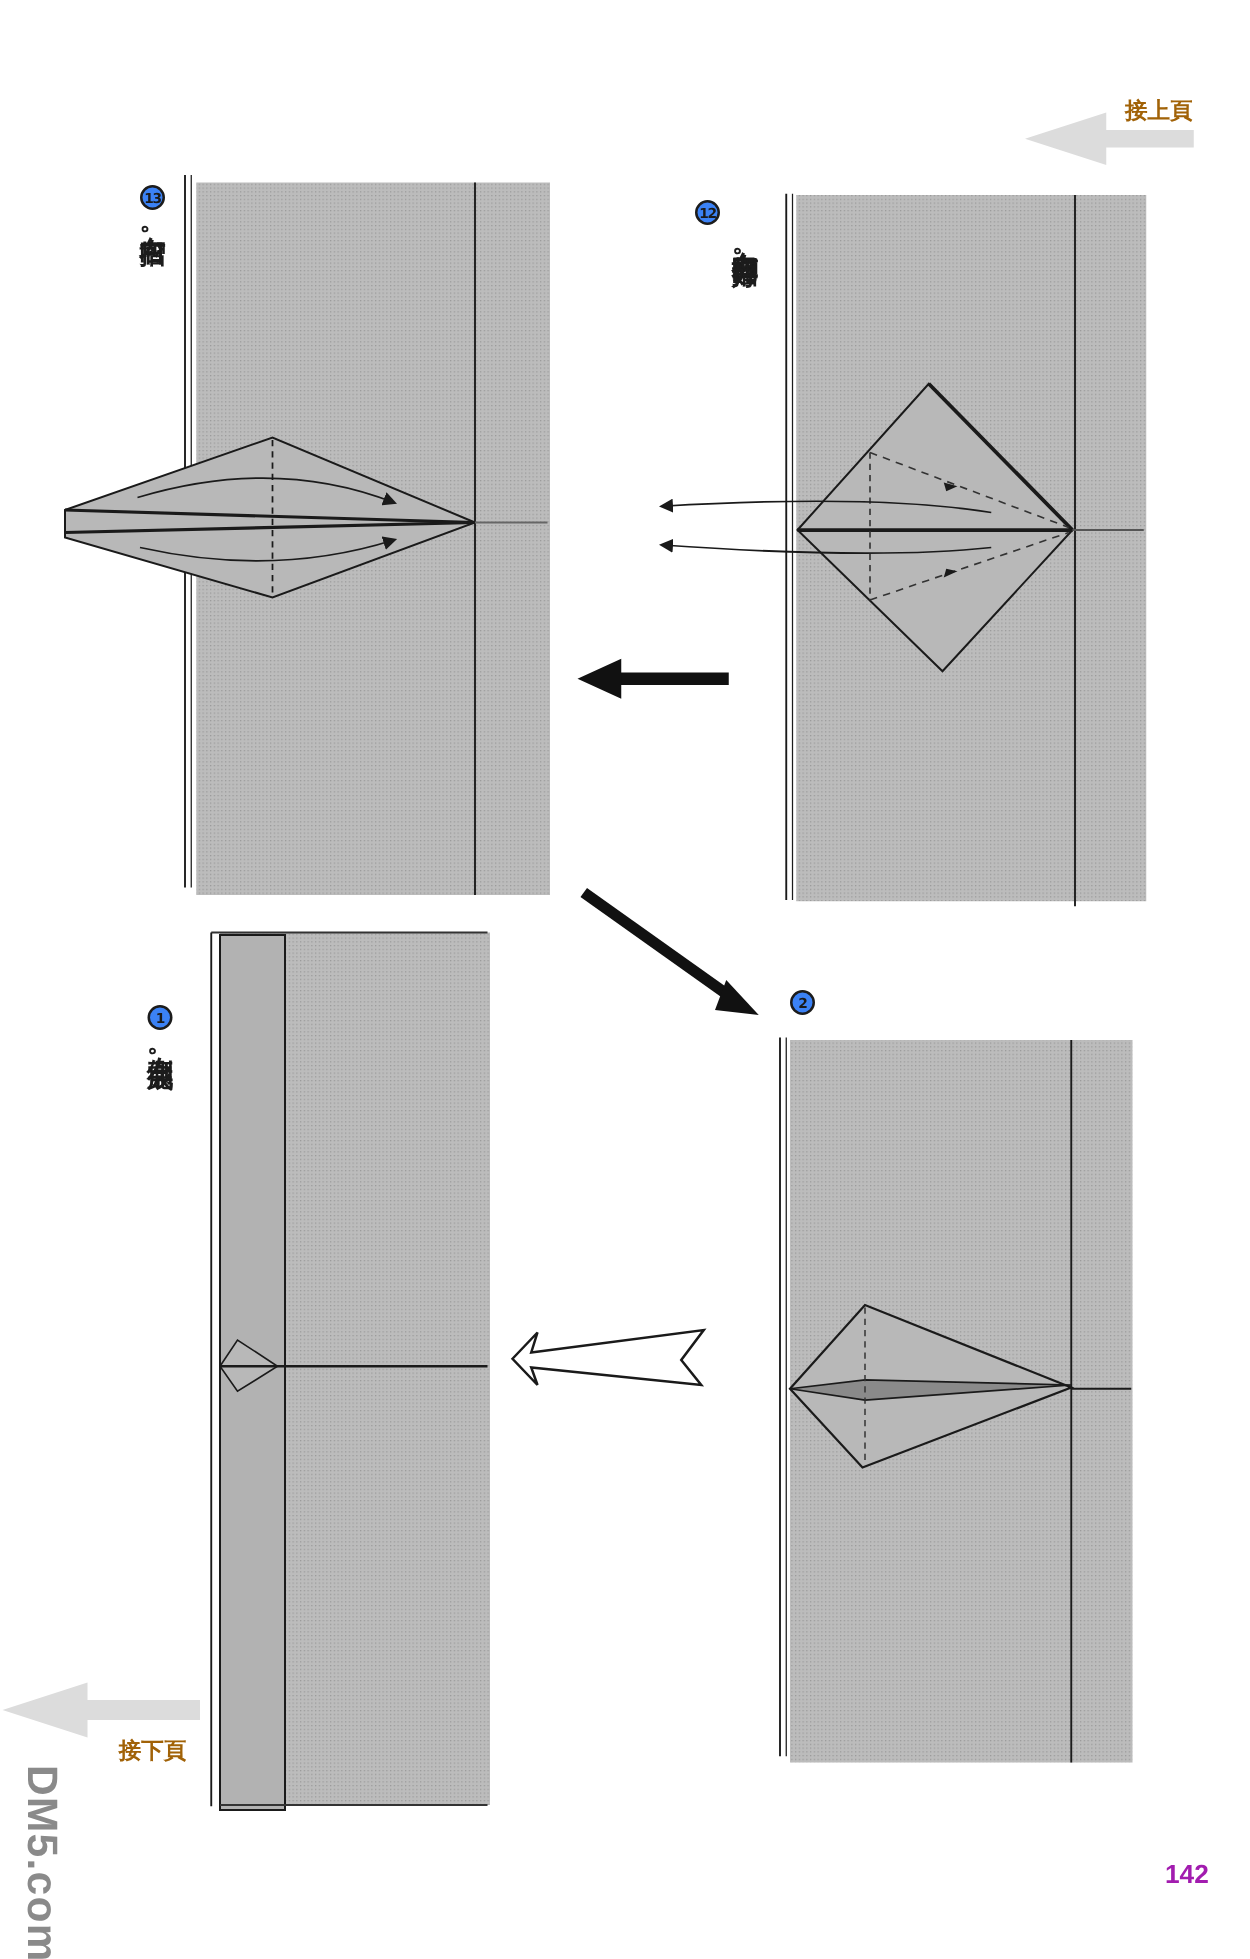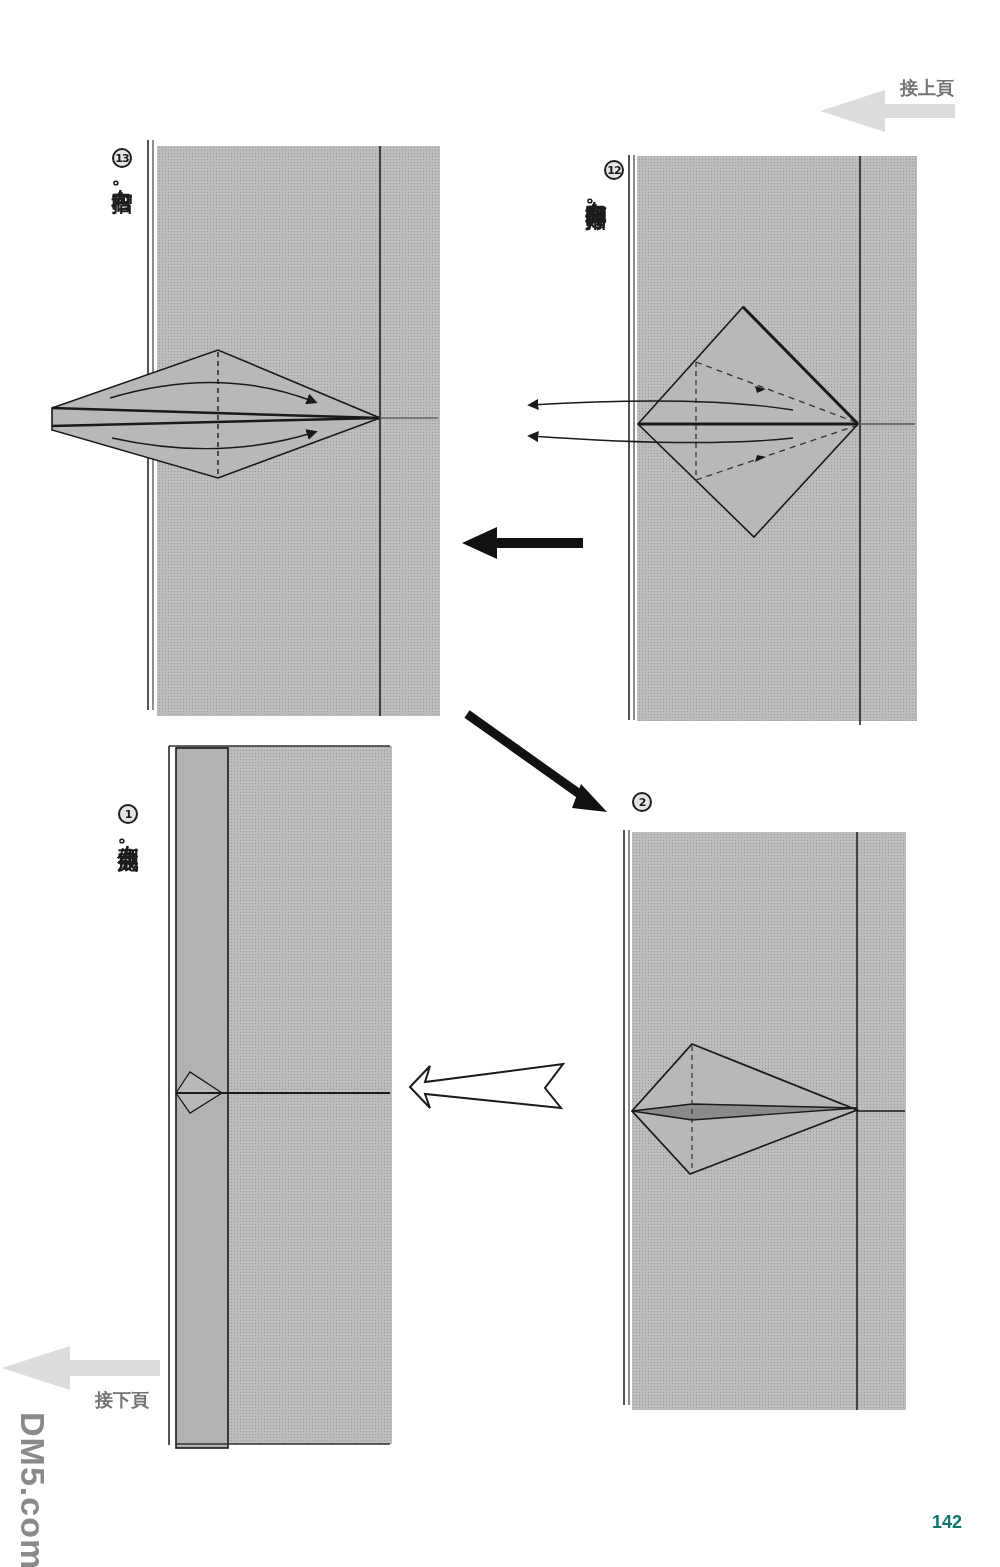--- a/index.html
+++ b/index.html
@@ -4,24 +4,24 @@
 <style>
   html, body { margin: 0; padding: 0; background: #ffffff; }
   body { width: 1000px; height: 1567px; position: relative; overflow: hidden;
          font-family: "DejaVu Sans", sans-serif; color: #1a1a1a; }
   .vlabel { position: absolute; writing-mode: vertical-rl; text-orientation: upright;
             font-size: 21px; font-weight: bold; letter-spacing: 2px; color: #1c1c1c;
             font-family: "DejaVu Sans", sans-serif; line-height: 1; }
   .stepnum { position: absolute; width: 20px; height: 20px; border: 2px solid #1c1c1c;
              border-radius: 50%; font-size: 11px; font-weight: bold; display: flex;
              align-items: center; justify-content: center; letter-spacing: -1px;
-             background: #e5e5e5; box-sizing: border-box; }
-  .navlabel { position: absolute; font-size: 18px; font-weight: bold; color: #737373; }
-  .pagenum { position: absolute; font-size: 18px; font-weight: bold; color: #0f766e;
-             font-family: "Liberation Sans", sans-serif; margin-top: 24px; }
+             background: #3b82f6; box-sizing: border-box; }
+  .navlabel { position: absolute; font-size: 18px; font-weight: bold; color: #a16207; }
+  .pagenum { position: absolute; font-size: 21px; font-weight: bold; color: #a21caf;
+             font-family: "Liberation Sans", sans-serif; }
   .wm { position: absolute; font-family: "Liberation Sans", sans-serif; font-weight: bold;
         color: #8a8a8a; transform: rotate(90deg); transform-origin: left top; font-size: 34px;
         letter-spacing: 1px; }
   svg { position: absolute; left: 0; top: 0; }
 </style>
 </head>
 <body>
 
 <svg width="1000" height="1567" viewBox="0 0 1000 1567">
   <defs>
@@ -111,21 +111,21 @@
     <polygon points="2,1368 70,1346 70,1360 160,1360 160,1376 70,1376 70,1390" fill="#dcdcdc"></polygon>
   </g>
 </svg>
 
 <div class="navlabel" style="left:900px; top:76px;">接上頁</div>
 <div class="navlabel" style="left:95px; top:1388px;">接下頁</div>
 
 <div class="stepnum" style="left:112px; top:148px;">13</div>
 <div class="vlabel" style="left:111px; top:172px;">向右摺。</div>
 
-<div class="stepnum" style="left:604px; top:160px;">12</div>
+<div class="stepnum" style="left:556px; top:160px;">12</div>
 <div class="vlabel" style="left:585px; top:184px;">向左打開摺好。</div>
 
 <div class="stepnum" style="left:632px; top:792px;">2</div>
 
 <div class="stepnum" style="left:118px; top:804px;">1</div>
 <div class="vlabel" style="left:117px; top:828px;">左側完成。</div>
 
 <div class="pagenum" style="left:932px; top:1488px;">142</div>
 
 <div class="wm" style="left:52px; top:1412px;">DM5.com</div>

